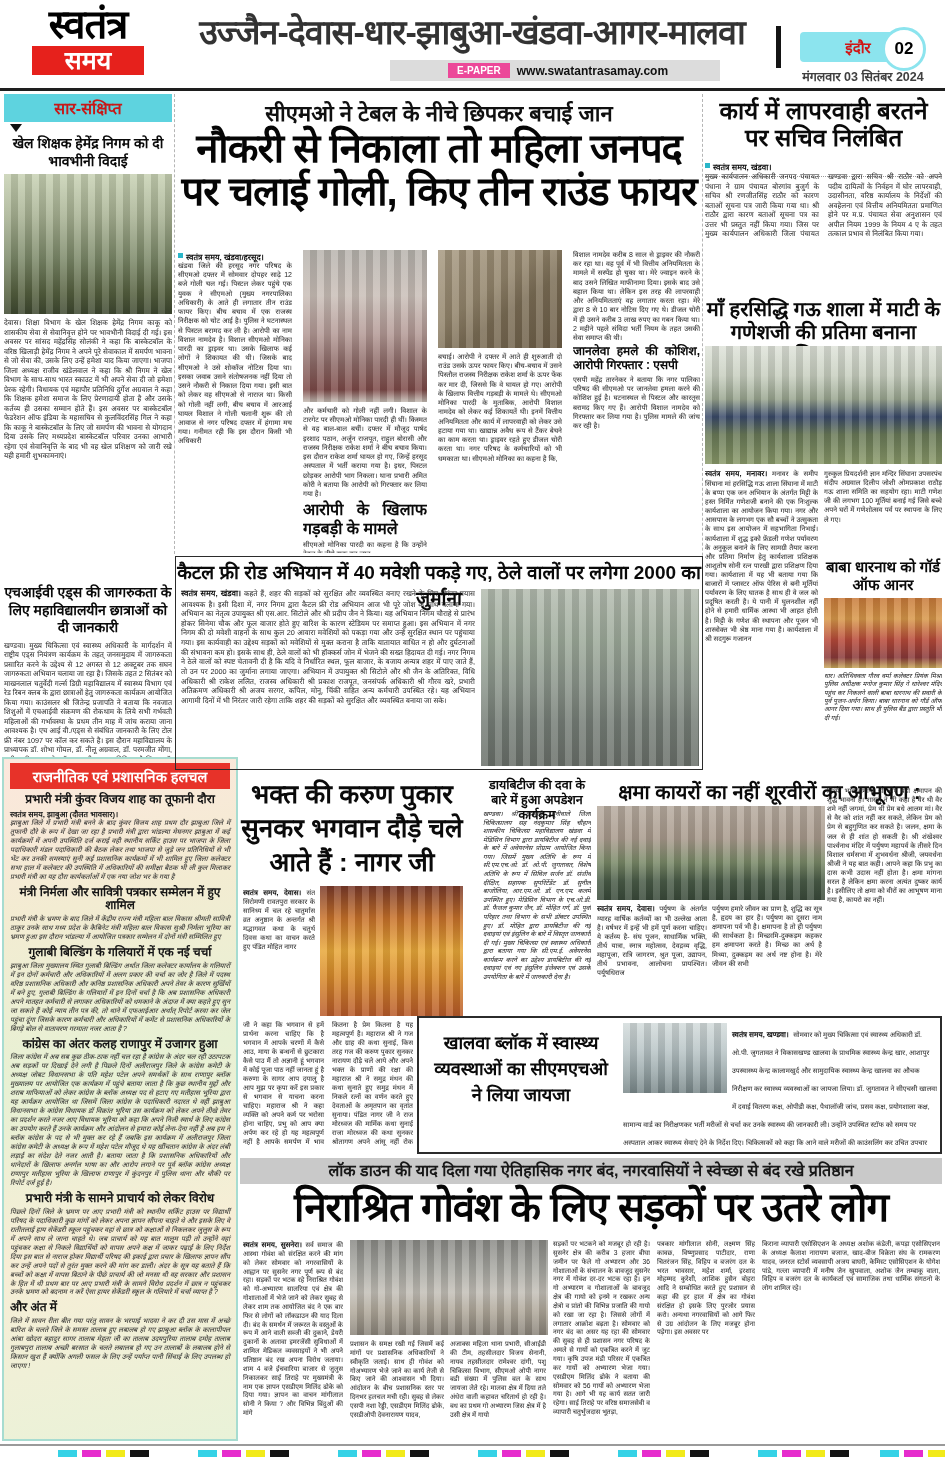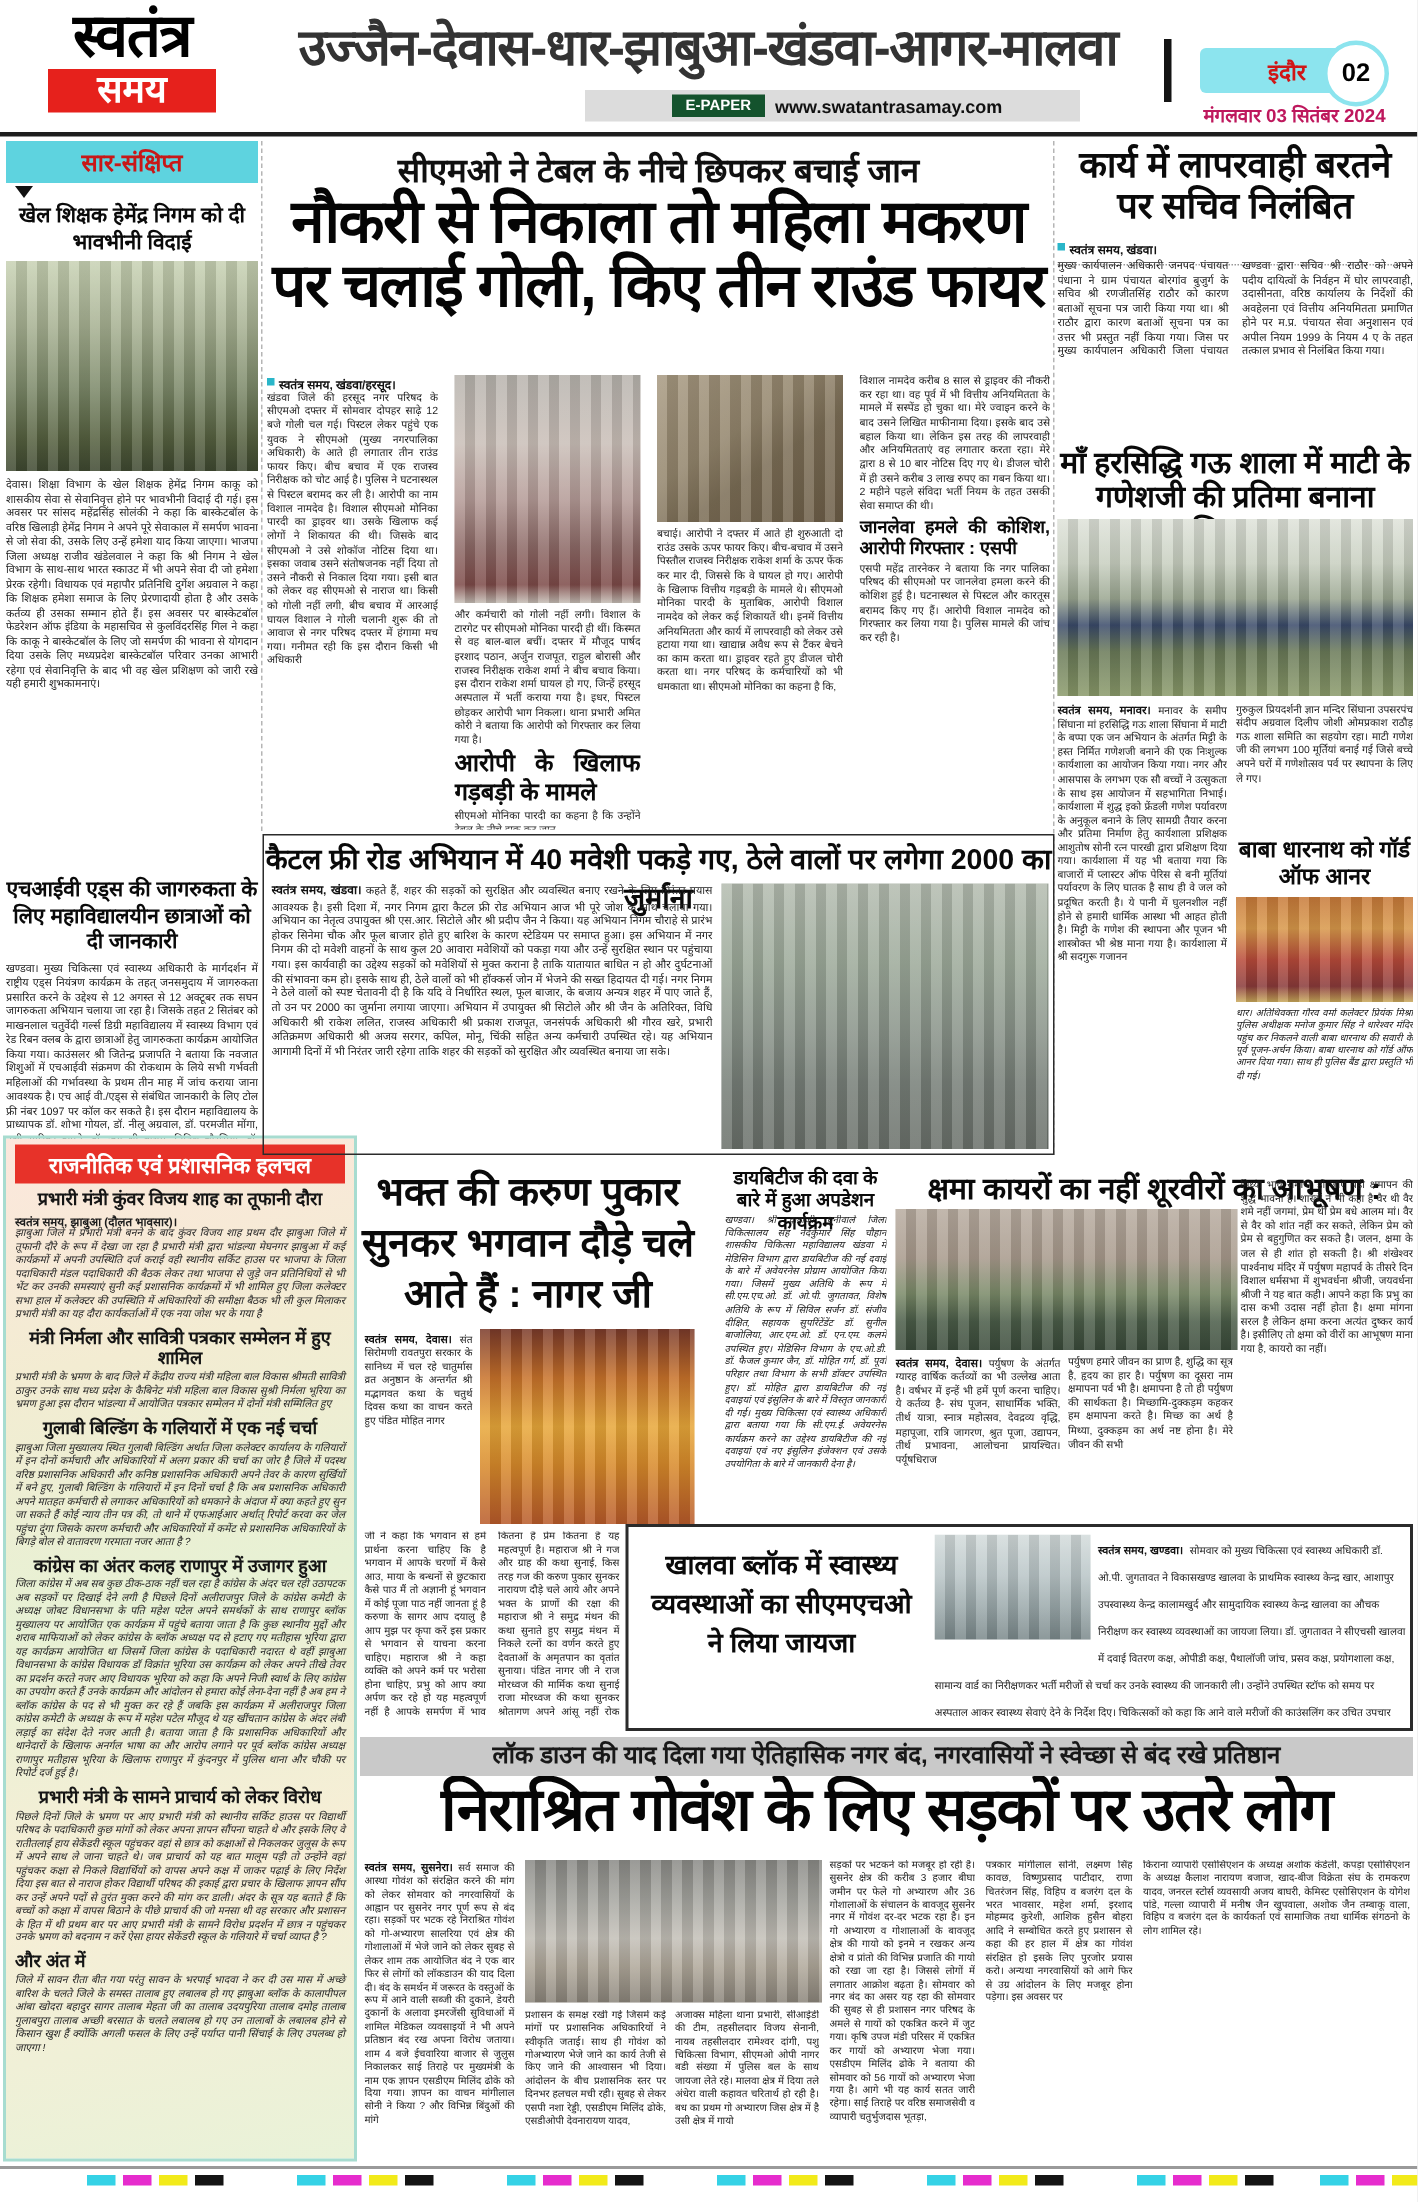--- a/index.html
+++ b/index.html
@@ -10,27 +10,27 @@
   .hl{font-weight:800;color:#0a0a0a;}
   .center{text-align:center;}
   .byl{font-weight:bold;font-size:8px;color:#111;}
   .sq{display:inline-block;width:5px;height:5px;background:#2ab6c9;margin-right:3px;vertical-align:middle;}
   
   .logo-top{font-size:40px;font-weight:800;line-height:1.02;text-align:center;color:#000;letter-spacing:-1px;}
   .logo-bottom{display:block;margin:1px auto 0;width:112px;background:#e6211c;color:#fff;font-size:25px;
                font-weight:800;text-align:center;line-height:1.15;}
   .region{font-size:34px;font-weight:800;color:#333;letter-spacing:-1px;text-align:center;line-height:1.1;}
   .epaper-strip{background:#dcdcdc;display:flex;align-items:center;height:21px;}
-  .epaper-badge{background:#14532d;color:#fff;font-size:10px;font-weight:bold;padding:2px 9px;margin-left:58px;}
+  .epaper-badge{background:#ec4899;color:#fff;font-size:10px;font-weight:bold;padding:2px 9px;margin-left:58px;}
   .website{font-size:12px;font-weight:bold;color:#111;margin-left:7px;}
   .edition-chip{background:#8ce4ee;border-radius:4px;height:30px;display:flex;align-items:center;}
   .edition-name{color:#d01616;font-size:15px;font-weight:800;flex:1;text-align:center;}
   .page-circle{position:absolute;right:-10px;top:-5px;width:38px;height:38px;background:#fff;border:3px solid #8ce4ee;
                border-radius:50%;display:flex;align-items:center;justify-content:center;font-size:17px;font-weight:800;color:#000;}
-  .date-line{font-size:12.5px;font-weight:bold;text-align:center;color:#be185d;}
+  .date-line{font-size:12.5px;font-weight:bold;text-align:center;color:#404040;}
   .header-rule{background:#1e1e1e;}
   
   #sidebar{left:4px;top:94px;width:168px;}
   .sar-banner{background:#5ed3df;color:#c81818;font-weight:800;font-size:16px;text-align:center;padding:3px 0;}
   .tri{width:0;height:0;border-left:6px solid transparent;border-right:6px solid transparent;border-top:8px solid #111;margin:2px 0 1px 6px;}
   .side-h{font-size:14px;font-weight:800;text-align:center;line-height:1.25;color:#0a0a0a;margin:3px 0 4px;}
   .vsep{border-left:1px dashed #b5b5b5;}
   
   #politics{left:2px;top:757px;width:236px;height:684px;border:2px solid #a7dcd0;
             background:linear-gradient(168deg,#fce7dd 0%,#f3ecd2 22%,#e7f1d4 45%,#f7eed6 70%,#e9f2d8 100%);
@@ -104,21 +104,21 @@
     <div class="pol-b">झाबुआ जिला मुख्यालय स्थित गुलाबी बिल्डिंग अर्थात जिला कलेक्टर कार्यालय के गलियारों में इन दोनों कर्मचारी और अधिकारियों में अलग प्रकार की चर्चा का जोर है जिले में पदस्थ वरिष्ठ प्रशासनिक अधिकारी और कनिष्ठ प्रशासनिक अधिकारी अपने तेवर के कारण सुर्खियों में बने हुए, गुलाबी बिल्डिंग के गलियारों में इन दिनों चर्चा है कि अब प्रशासनिक अधिकारी अपने मातहत कर्मचारी से लगाकर अधिकारियों को धमकाने के अंदाज में क्या कहते हुए सुन जा सकते हैं कोई न्याय तीन पत्र की, तो थाने में एफआईआर अर्थात् रिपोर्ट करवा कर जेल पहुंचा दूंगा जिसके कारण कर्मचारी और अधिकारियों में कमेंट से प्रशासनिक अधिकारियों के बिगड़े बोल से वातावरण गरमाता नजर आता है ?</div>
     <div class="pol-h">कांग्रेस का अंतर कलह राणापुर में उजागर हुआ</div>
     <div class="pol-b">जिला कांग्रेस में अब सब कुछ ठीक-ठाक नहीं चल रहा है कांग्रेस के अंदर चल रही उठापटक अब सड़कों पर दिखाई देने लगी है पिछले दिनों अलीराजपुर जिले के कांग्रेस कमेटी के अध्यक्ष जोबट विधानसभा के पति महेश पटेल अपने समर्थकों के साथ राणापुर ब्लॉक मुख्यालय पर आयोजित एक कार्यक्रम में पहुंचे बताया जाता है कि कुछ स्थानीय मुद्दों और शराब माफियाओं को लेकर कांग्रेस के ब्लॉक अध्यक्ष पद से हटाए गए मतीहास भूरिया द्वारा यह कार्यक्रम आयोजित था जिसमें जिला कांग्रेस के पदाधिकारी नदारत थे वहीं झाबुआ विधानसभा के कांग्रेस विधायक डॉ विक्रांत भूरिया उस कार्यक्रम को लेकर अपने तीखे तेवर का प्रदर्शन करते नजर आए विधायक भूरिया को कहा कि अपने निजी स्वार्थ के लिए कांग्रेस का उपयोग करते हैं उनके कार्यक्रम और आंदोलन से हमारा कोई लेना-देना नहीं है अब हम ने ब्लॉक कांग्रेस के पद से भी मुक्त कर रहे हैं जबकि इस कार्यक्रम में अलीराजपुर जिला कांग्रेस कमेटी के अध्यक्ष के रूप में महेश पटेल मौजूद थे यह खींचतान कांग्रेस के अंदर लंबी लड़ाई का संदेश देते नजर आती है। बताया जाता है कि प्रशासनिक अधिकारियों और थानेदारों के खिलाफ अनर्गल भाषा का और आरोप लगाने पर पूर्व ब्लॉक कांग्रेस अध्यक्ष राणापुर मतीहास भूरिया के खिलाफ राणापुर में कुंदनपुर में पुलिस थाना और चौकी पर रिपोर्ट दर्ज हुई है।</div>
     <div class="pol-h">प्रभारी मंत्री के सामने प्राचार्य को लेकर विरोध</div>
     <div class="pol-b">पिछले दिनों जिले के भ्रमण पर आए प्रभारी मंत्री को स्थानीय सर्किट हाउस पर विद्यार्थी परिषद के पदाधिकारी कुछ मांगों को लेकर अपना ज्ञापन सौंपना चाहते थे और इसके लिए वे रातीतलाई हाय सेकेंडरी स्कूल पहुंचकर वहां से छात्र को कक्षाओं से निकलकर जुलूस के रूप में अपने साथ ले जाना चाहते थे। जब प्राचार्य को यह बात मालूम पड़ी तो उन्होंने वहां पहुंचकर कक्षा से निकले विद्यार्थियों को वापस अपने कक्ष में जाकर पढ़ाई के लिए निर्देश दिया इस बात से नाराज होकर विद्यार्थी परिषद की इकाई द्वारा प्रचार के खिलाफ ज्ञापन सौंप कर उन्हें अपने पदों से तुरंत मुक्त करने की मांग कर डाली। अंदर के सूत्र यह बताते हैं कि बच्चों को कक्षा में वापस बिठाने के पीछे प्राचार्य की जो मनसा थी वह सरकार और प्रशासन के हित में थी प्रथम बार पर आए प्रभारी मंत्री के सामने विरोध प्रदर्शन में छात्र न पहुंचकर उनके भ्रमण को बदनाम न करें ऐसा हायर सेकेंडरी स्कूल के गलियारे में चर्चा व्याप्त है ?</div>
     <div class="pol-h" style="text-align:left;">और अंत में</div>
     <div class="pol-b">जिले में सावन रीता बीत गया परंतु सावन के भरपाई भादवा ने कर दी उस मास में अच्छे बारिश के चलते जिले के समस्त तालाब हुए लबालब हो गए झाबुआ ब्लॉक के कालापीपल आंबा खोदरा बहादुर सागर तालाब मेहता जी का तालाब उदयपुरिया तालाब दमोह तालाब गुलाबपुरा तालाब अच्छी बरसात के चलते लबालब हो गए उन तालाबों के लबालब होने से किसान खुश हैं क्योंकि अगली फसल के लिए उन्हें पर्याप्त पानी सिंचाई के लिए उपलब्ध हो जाएगा !</div>
   </div>
 
   <div class="abs kicker" style="left:175px;top:97px;width:528px;">सीएमओ ने टेबल के नीचे छिपकर बचाई जान</div>
-  <div class="abs main-hl" style="left:175px;top:127px;width:528px;">नौकरी से निकाला तो महिला मकरण पर चलाई गोली, किए तीन राउंड फायर</div>
+  <div class="abs main-hl" style="left:175px;top:127px;width:528px;">नौकरी से निकाला तो महिला जनपद पर चलाई गोली, किए तीन राउंड फायर</div>
   <div class="abs" style="left:178px;top:246px;width:120px;">
     <span class="sq"></span><span class="byl">स्वतंत्र समय, खंडवा/हरसूद।</span>
   </div>
   <div class="abs body-txt" style="left:178px;top:261px;width:114px;height:292px;font-size:7px;">खंडवा जिले की हरसूद नगर परिषद के सीएमओ दफ्तर में सोमवार दोपहर साढ़े 12 बजे गोली चल गई। पिस्टल लेकर पहुंचे एक युवक ने सीएमओ (मुख्य नगरपालिका अधिकारी) के आते ही लगातार तीन राउंड फायर किए। बीच बचाव में एक राजस्व निरीक्षक को चोट आई है। पुलिस ने घटनास्थल से पिस्टल बरामद कर ली है। आरोपी का नाम विशाल नामदेव है। विशाल सीएमओ मोनिका पारदी का ड्राइवर था। उसके खिलाफ कई लोगों ने शिकायत की थी। जिसके बाद सीएमओ ने उसे शोकॉज नोटिस दिया था। इसका जवाब उसने संतोषजनक नहीं दिया तो उसने नौकरी से निकाल दिया गया। इसी बात को लेकर वह सीएमओ से नाराज था। किसी को गोली नहीं लगी, बीच बचाव में आरआई घायल विशाल ने गोली चलानी शुरू की तो आवाज से नगर परिषद दफ्तर में हंगामा मच गया। गनीमत रही कि इस दौरान किसी भी अधिकारी</div>
   <div class="ph" style="left:303px;top:250px;width:124px;height:152px;background:linear-gradient(180deg,#b8b4ae 0%,#cabfb8 30%,#b49a96 55%,#8e6b68 75%,#7d4a48 92%,#c4bcb4 100%);"></div>
   <div class="abs body-txt" style="left:303px;top:406px;width:124px;height:147px;font-size:7px;">
     <span>और कर्मचारी को गोली नहीं लगी। विशाल के टारगेट पर सीएमओ मोनिका पारदी ही थीं। किस्मत से वह बाल-बाल बचीं। दफ्तर में मौजूद पार्षद इरशाद पठान, अर्जुन राजपूत, राहुल बोरासी और राजस्व निरीक्षक राकेश शर्मा ने बीच बचाव किया। इस दौरान राकेश शर्मा घायल हो गए, जिन्हें हरसूद अस्पताल में भर्ती कराया गया है। इधर, पिस्टल छोड़कर आरोपी भाग निकला। थाना प्रभारी अमित कोरी ने बताया कि आरोपी को गिरफ्तार कर लिया गया है।</span>
     <div class="subhead">आरोपी के खिलाफ गड़बड़ी के मामले</div>
     <span>सीएमओ मोनिका पारदी का कहना है कि उन्होंने टेबल के नीचे झुक कर जान</span>
   </div>

